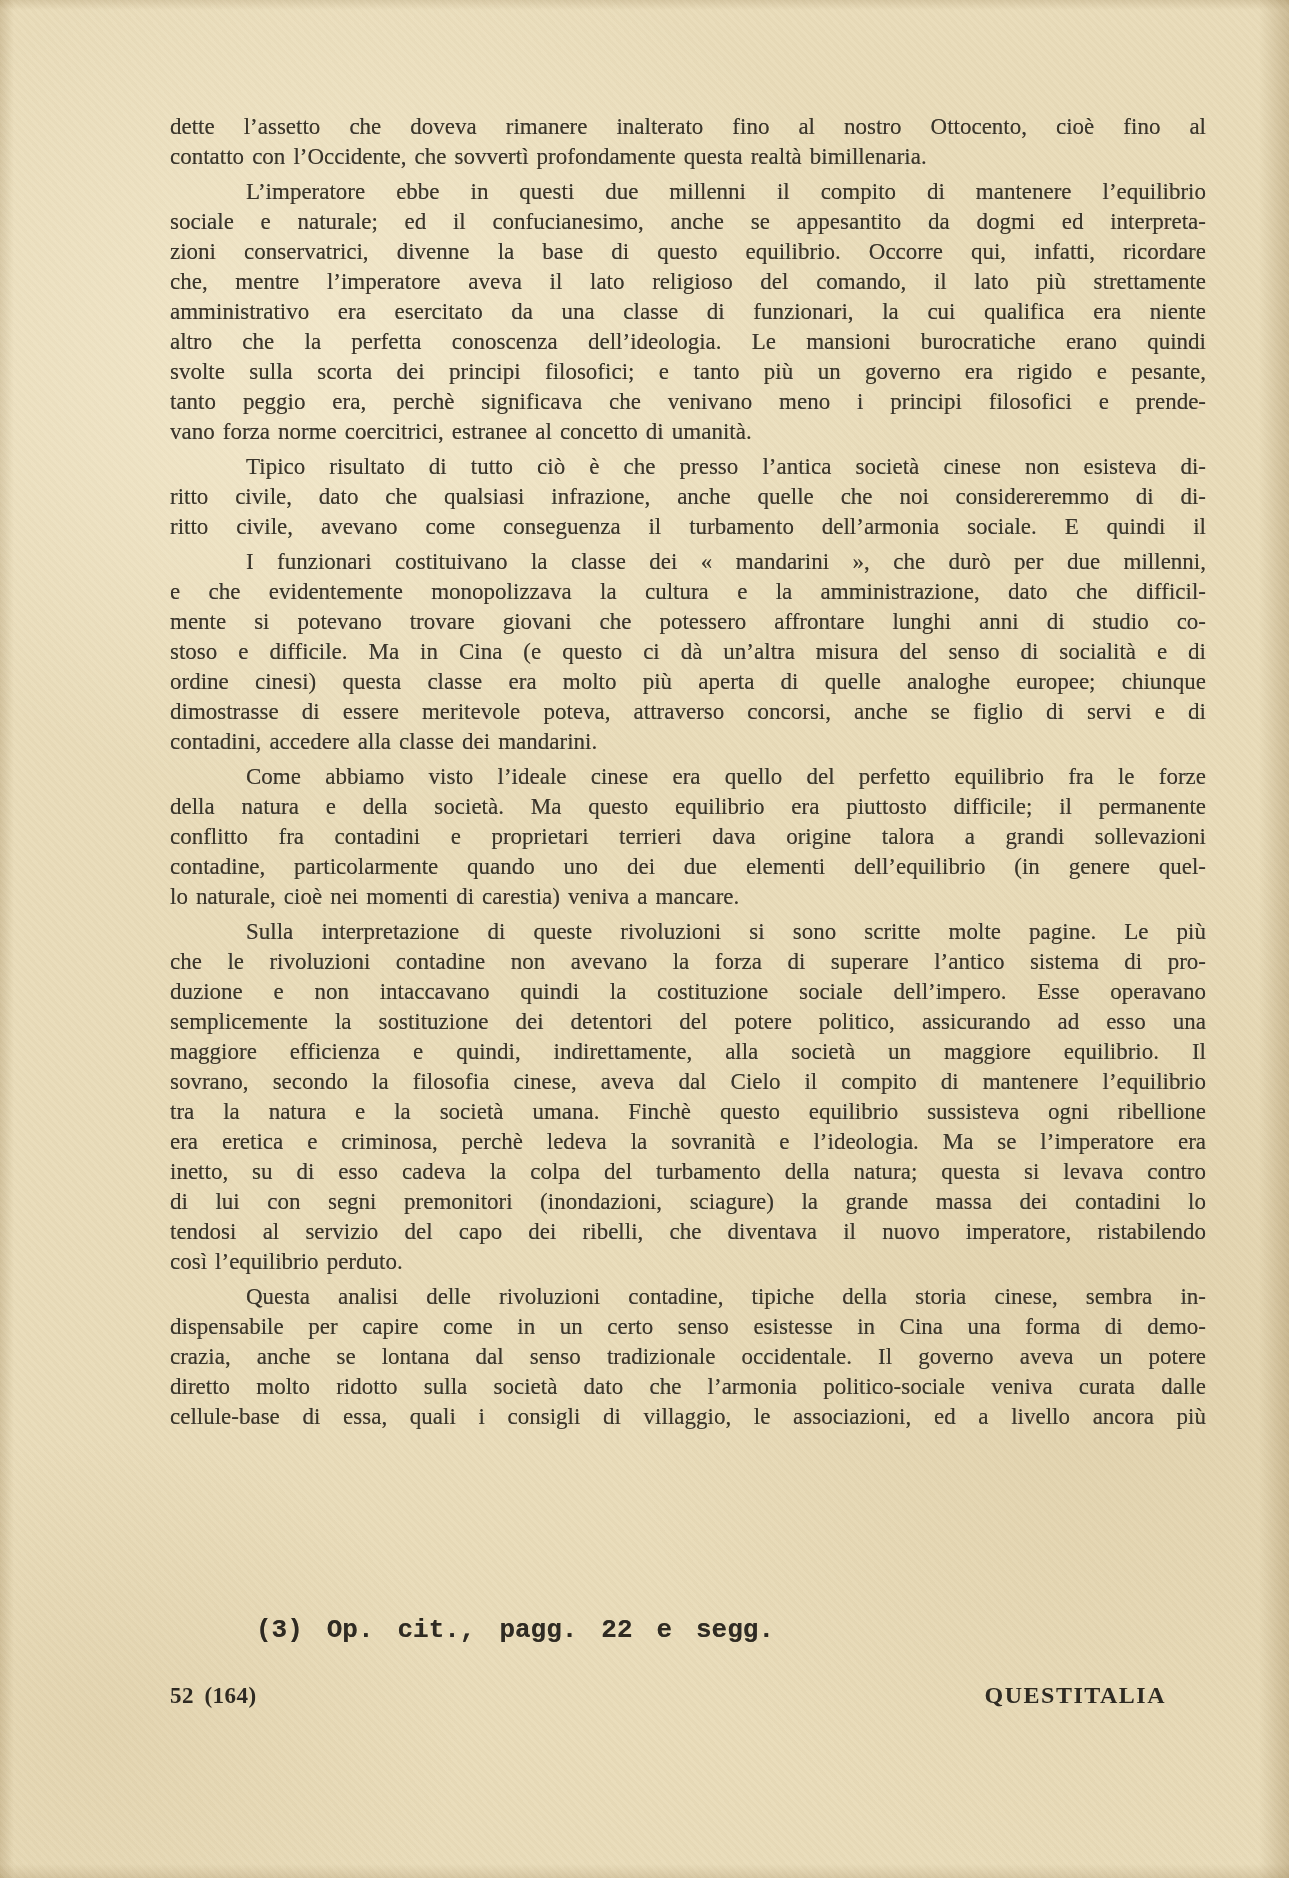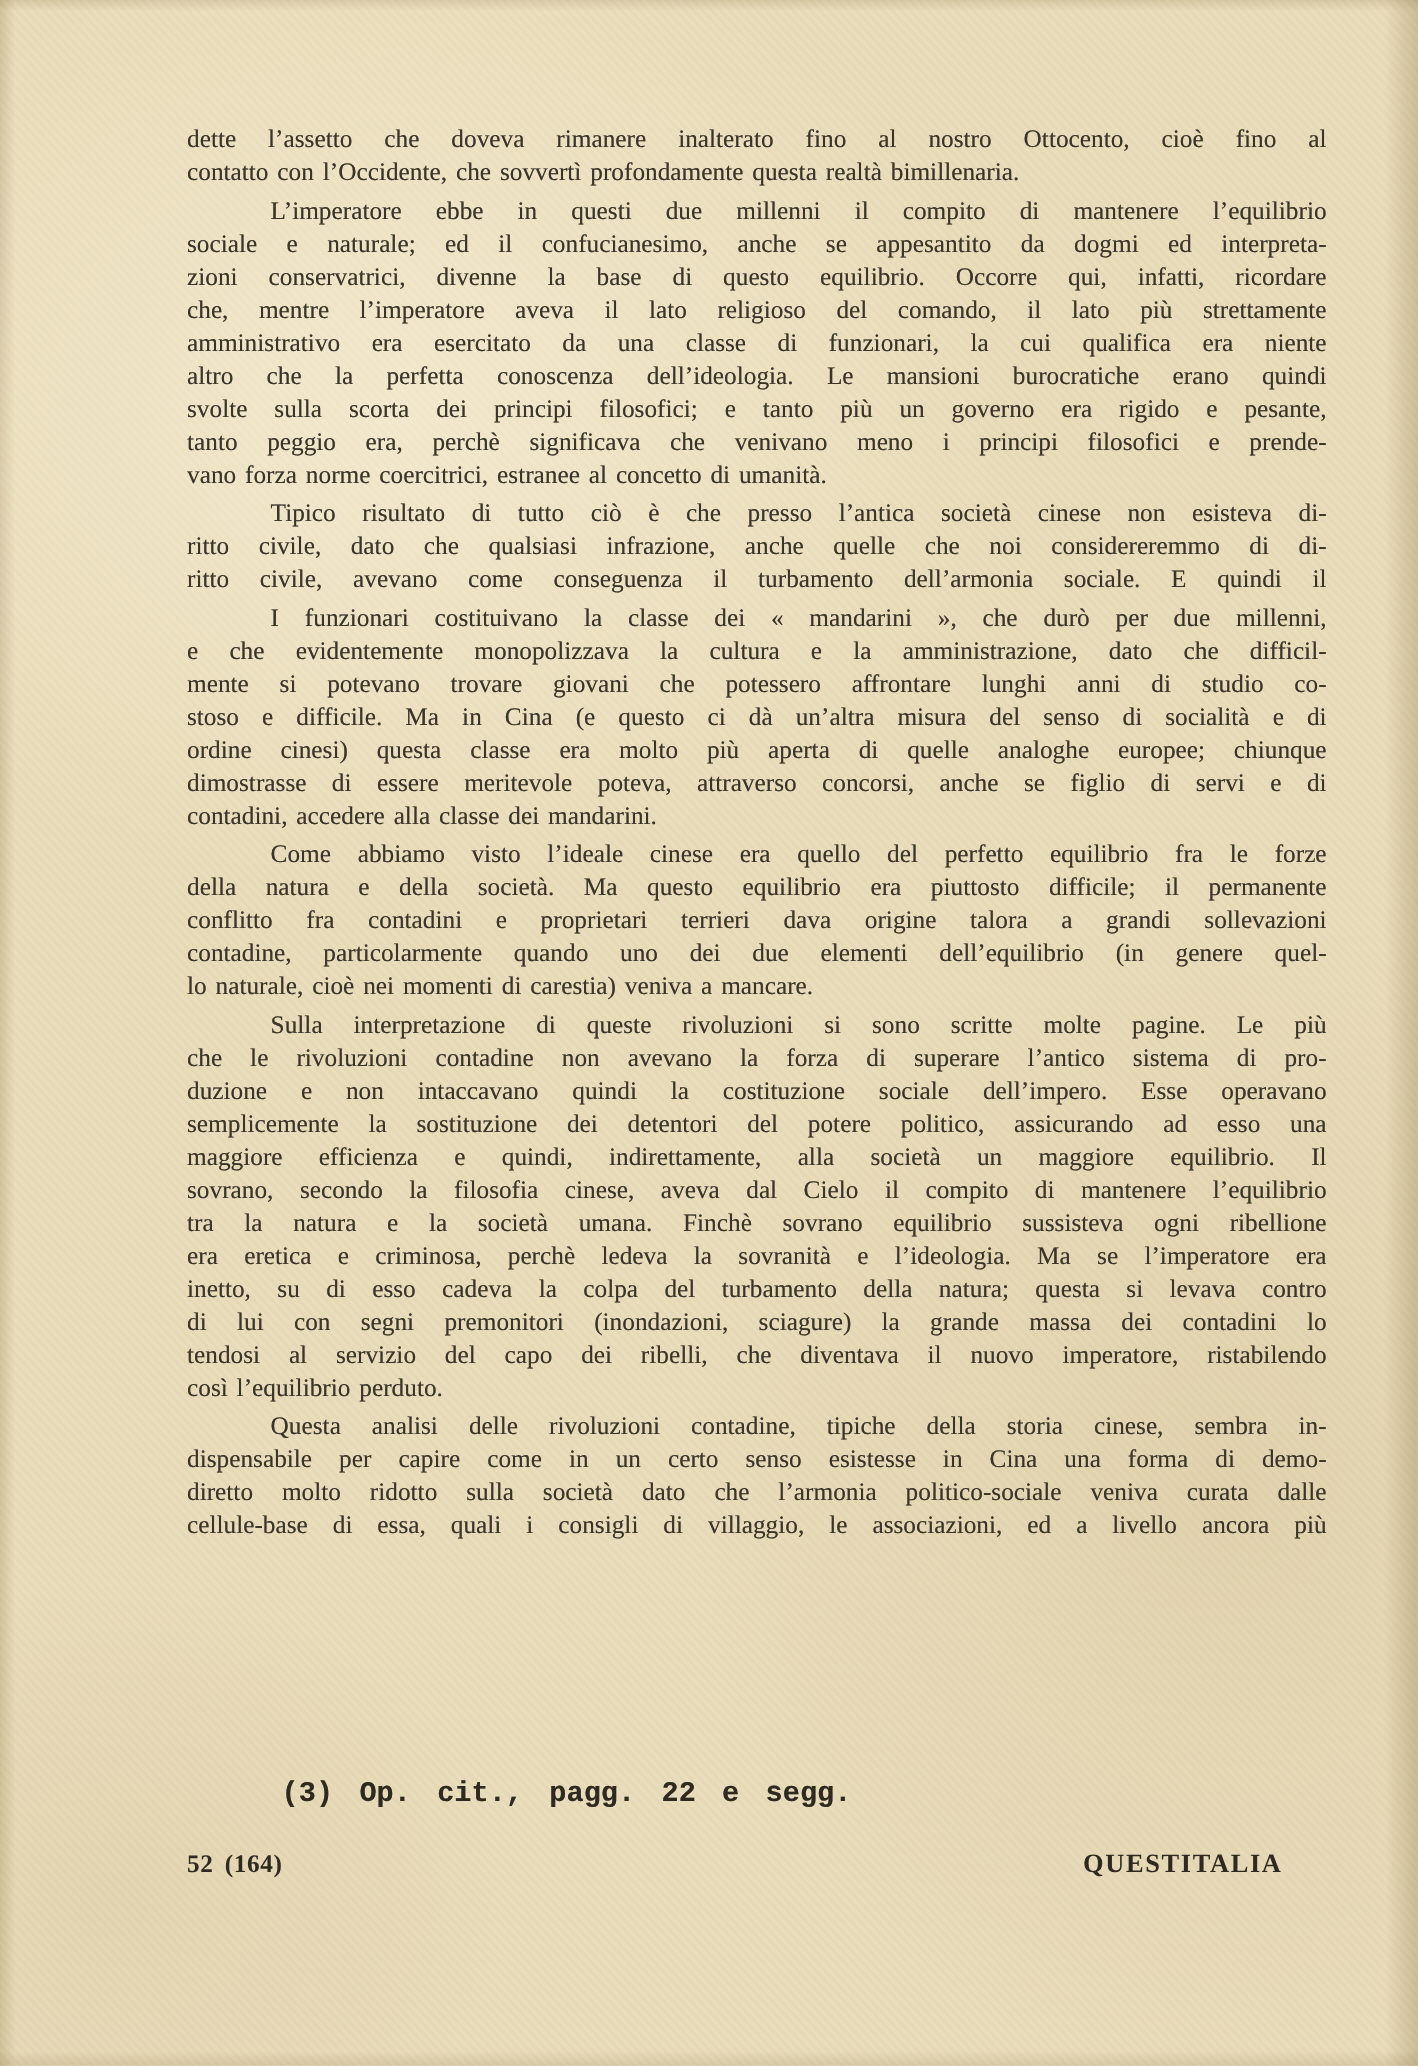--- a/index.html
+++ b/index.html
@@ -113,31 +113,32 @@
       <div class="line end">lo naturale, cioè nei momenti di carestia) veniva a mancare.</div>
     </div>
 
     <div class="para ind">
       <div class="line">Sulla interpretazione di queste rivoluzioni si sono scritte molte pagine. Le più</div>
       <div class="line">che le rivoluzioni contadine non avevano la forza di superare l’antico sistema di pro-</div>
       <div class="line">duzione e non intaccavano quindi la costituzione sociale dell’impero. Esse operavano</div>
       <div class="line">semplicemente la sostituzione dei detentori del potere politico, assicurando ad esso una</div>
       <div class="line">maggiore efficienza e quindi, indirettamente, alla società un maggiore equilibrio. Il</div>
       <div class="line">sovrano, secondo la filosofia cinese, aveva dal Cielo il compito di mantenere l’equilibrio</div>
-      <div class="line">tra la natura e la società umana. Finchè sovrano equilibrio sussisteva ogni ribellione</div>
+      <div class="line">tra la natura e la società umana. Finchè questo equilibrio sussisteva ogni ribellione</div>
       <div class="line">era eretica e criminosa, perchè ledeva la sovranità e l’ideologia. Ma se l’imperatore era</div>
       <div class="line">inetto, su di esso cadeva la colpa del turbamento della natura; questa si levava contro</div>
       <div class="line">di lui con segni premonitori (inondazioni, sciagure) la grande massa dei contadini lo</div>
       <div class="line">tendosi al servizio del capo dei ribelli, che diventava il nuovo imperatore, ristabilendo</div>
       <div class="line end">così l’equilibrio perduto.</div>
     </div>
 
     <div class="para ind">
       <div class="line">Questa analisi delle rivoluzioni contadine, tipiche della storia cinese, sembra in-</div>
       <div class="line">dispensabile per capire come in un certo senso esistesse in Cina una forma di demo-</div>
+      <div class="line">crazia, anche se lontana dal senso tradizionale occidentale. Il governo aveva un potere</div>
       <div class="line">diretto molto ridotto sulla società dato che l’armonia politico-sociale veniva curata dalle</div>
       <div class="line">cellule-base di essa, quali i consigli di villaggio, le associazioni, ed a livello ancora più</div>
     </div>
 
   </div>
 
   <div class="footnote">(3) Op. cit., pagg. 22 e segg.</div>
 
   <div class="footer">
     <span class="page-number">52 (164)</span>

